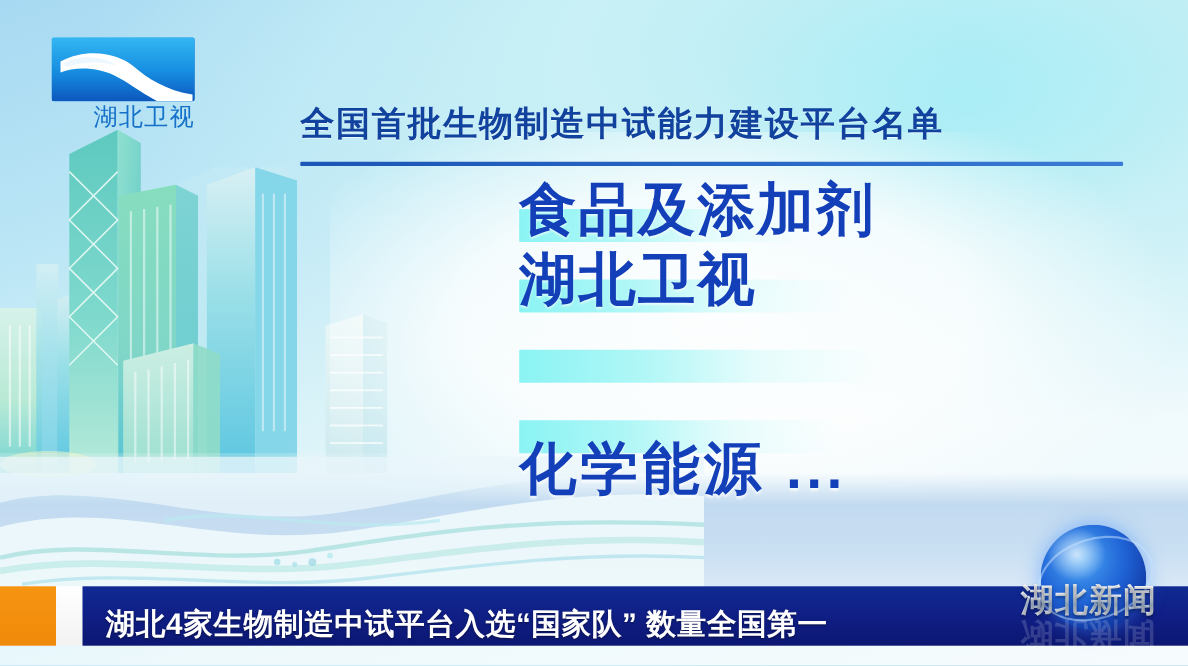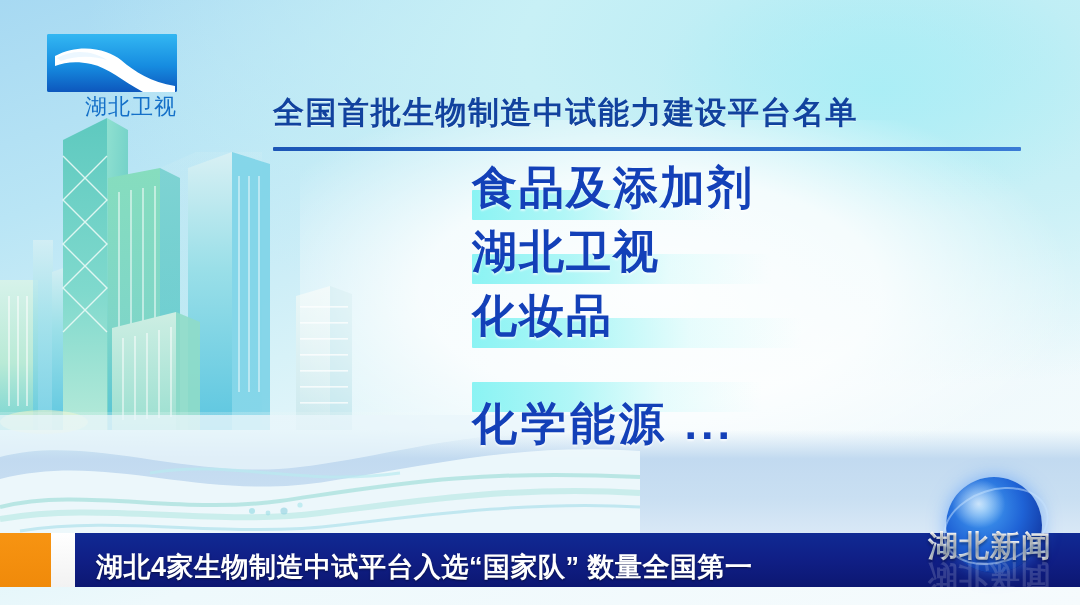--- a/index.html
+++ b/index.html
@@ -74,21 +74,21 @@
     position:absolute; left:10px; bottom:4px; height:30px;
     background:linear-gradient(90deg, rgba(133,243,243,.95) 0%, rgba(160,245,245,.82) 34%, rgba(205,250,250,.45) 66%, rgba(240,253,253,0) 100%);
     border-radius:1px;
   }
   .li-band.w1 { width:260px; }
   .li-band.w2 { width:300px; }
   .li-band.w3 { width:330px; }
   .li-band.w4 { width:290px; }
   .li-text {
     position:absolute; left:10px; top:2px;
-    font-size:45px; font-weight:700; color:#1340b8;
+    font-size:52px; font-weight:700; color:#1340b8;
     letter-spacing:2px; white-space:nowrap; line-height:1.15;
     text-shadow:0 2px 2px rgba(255,255,255,.65);
   }
   .ell { letter-spacing:4px;margin-top:44px; }
 
   
   .ticker { position:absolute; left:0; top:533px; width:1080px; height:54px; }
   .tk-orange {
     position:absolute; left:0; top:0; width:51px; height:54px;
     background:linear-gradient(180deg,#f79412 0%,#f08a0a 100%);
@@ -293,21 +293,20 @@
     <div class="li">
       <div class="li-band w1"></div>
       <div class="li-text">食品及添加剂</div>
     </div>
     <div class="li">
       <div class="li-band w2"></div>
       <div class="li-text">湖北卫视</div>
     </div>
     <div class="li">
       <div class="li-band w3"></div>
-      <div class="li-text">化妆品</div>
     </div>
     <div class="li">
       <div class="li-band w4"></div>
       <div class="li-text ell">化学能源 ...</div>
     </div>
   </div>
 
   <div class="ticker">
     <div class="tk-orange"></div>
     <div class="tk-white"></div>

